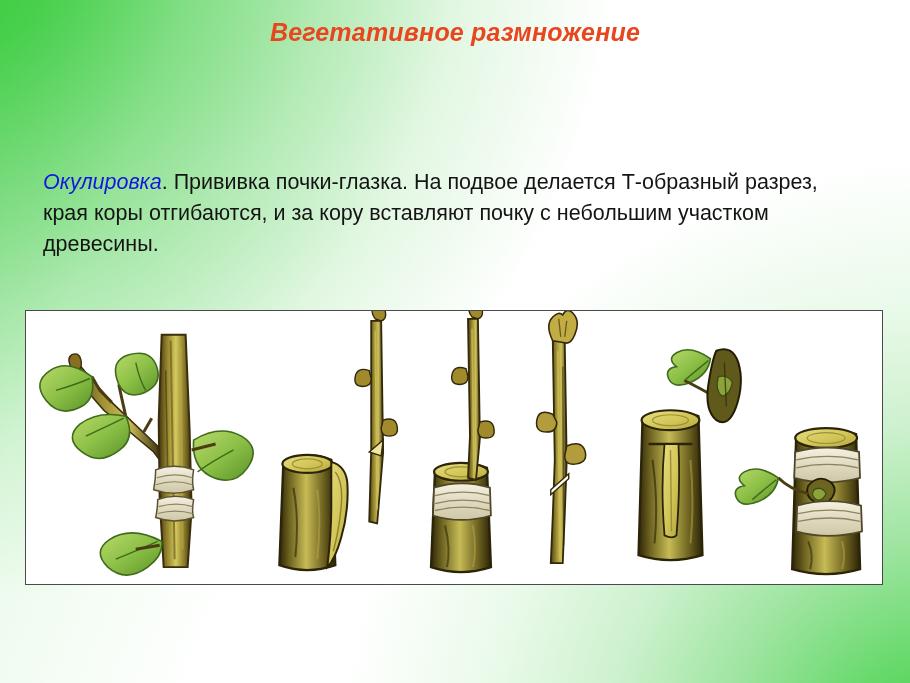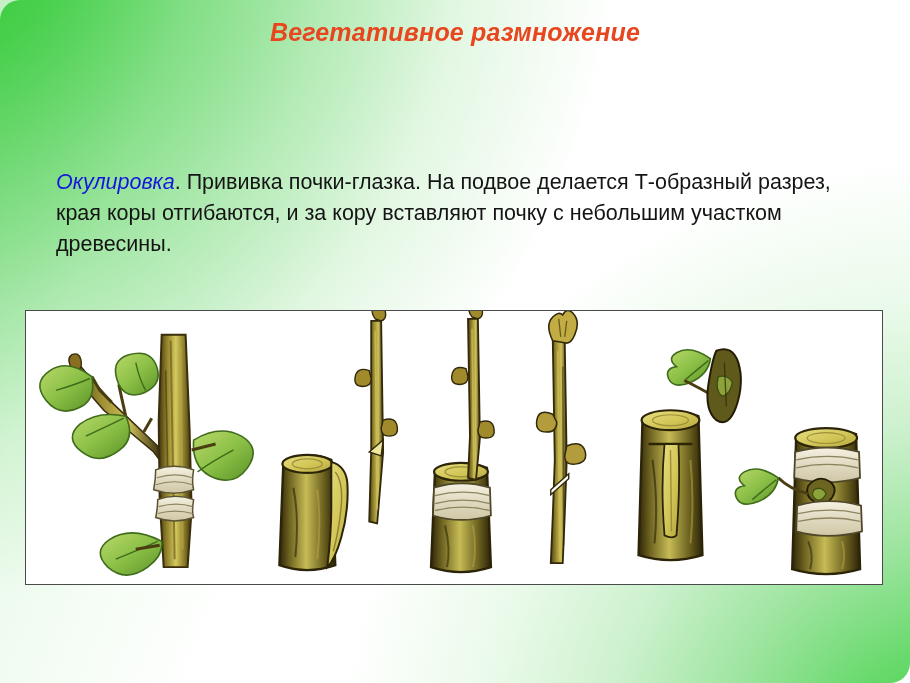--- a/index.html
+++ b/index.html
@@ -8,37 +8,36 @@
     font-family:"Liberation Sans","DejaVu Sans",sans-serif;
     position:relative;background:#ffffff;
   }
   #slide{
     position:absolute;inset:0;
     background:
       radial-gradient(circle at 104% 112%, #3ccb3f 0%, #66d96a 9%, #9ce49e 18%, #cdf1ce 28%, #eafaea 38%, rgba(255,255,255,0) 50%),
       radial-gradient(circle at -6% -10%, #35cc3a 0%, #4ad24e 10%, #7fdd82 20%, #b6ebb8 31%, #e2f7e2 42%, rgba(255,255,255,0) 55%),
       linear-gradient(118deg, #ffffff 0%, #ffffff 100%);
     background-color:#fdfffd;
-    border-radius:20px;
   }
   #slide::after{
     content:"";position:absolute;inset:0;pointer-events:none;
     background:linear-gradient(112deg, rgba(60,200,65,0.30) 0%, rgba(130,225,133,0.16) 16%, rgba(255,255,255,0) 40%);
   }
 
   .title{
     position:absolute;left:0;right:0;top:18px;
     text-align:center;
     font-size:25px;font-style:italic;font-weight:bold;
     color:#e8461f;letter-spacing:.2px;
     white-space:nowrap;z-index:4;
   }
 
   .body-text{
-    position:absolute;left:56px;top:167px;width:800px;
+    position:absolute;left:43px;top:167px;width:800px;
     font-size:21.5px;line-height:31px;color:#141414;z-index:4;
   }
   .body-text .term{color:#1414e0;font-style:italic;}
 
   .figure-frame{
     position:absolute;left:25px;top:310px;width:858px;height:275px;
     background:#ffffff;border:1.6px solid #4a4a4a;
     box-sizing:border-box;overflow:hidden;z-index:3;
   }
   .figure-frame svg{display:block;width:100%;height:100%;}

